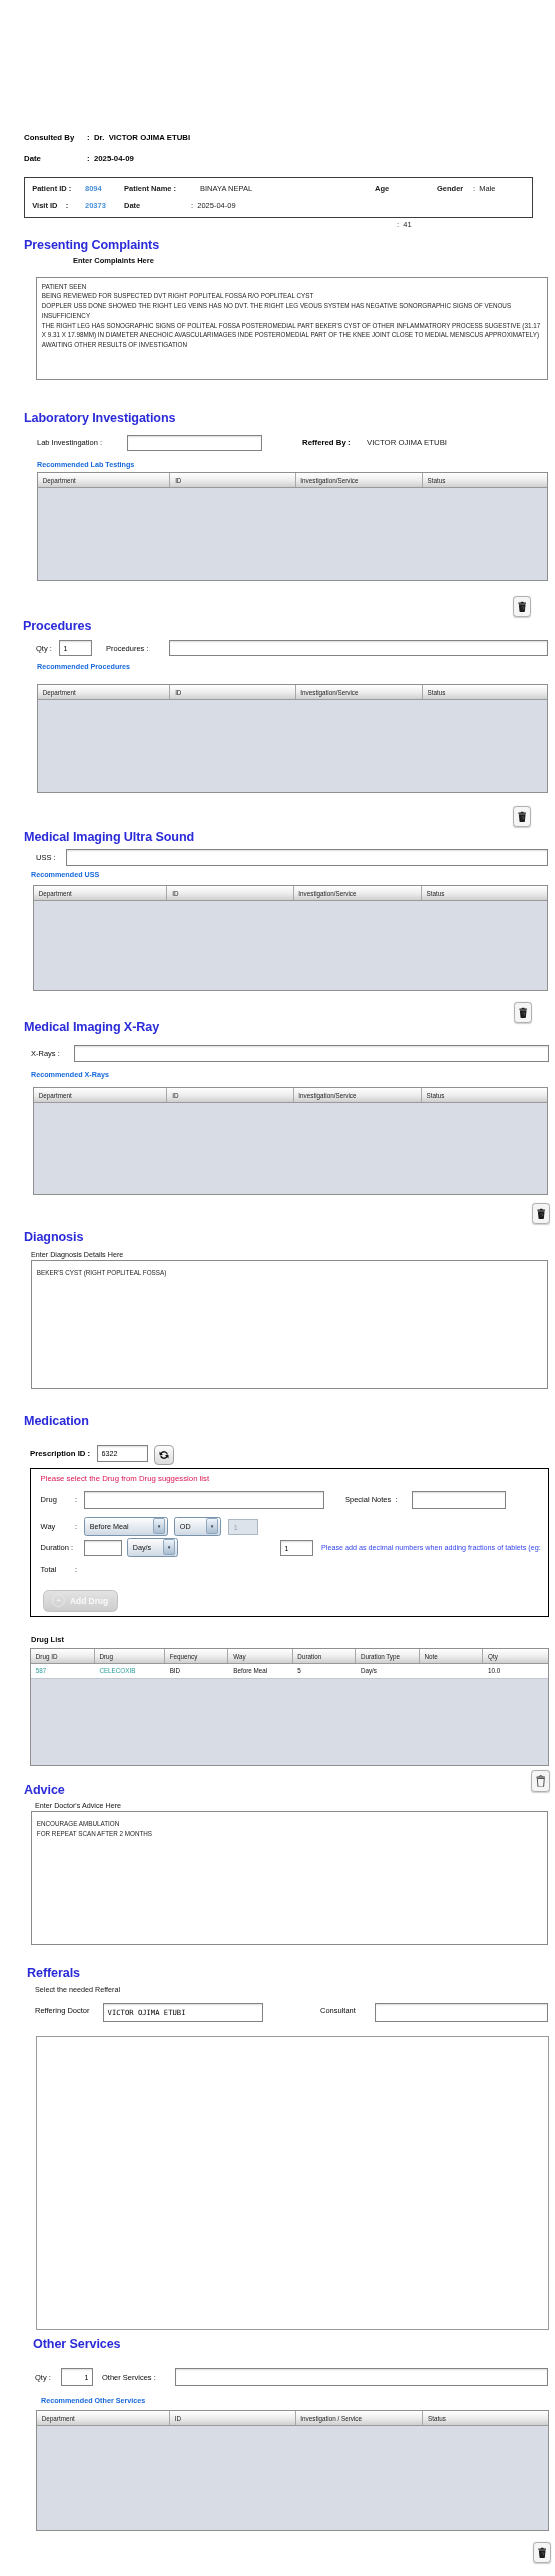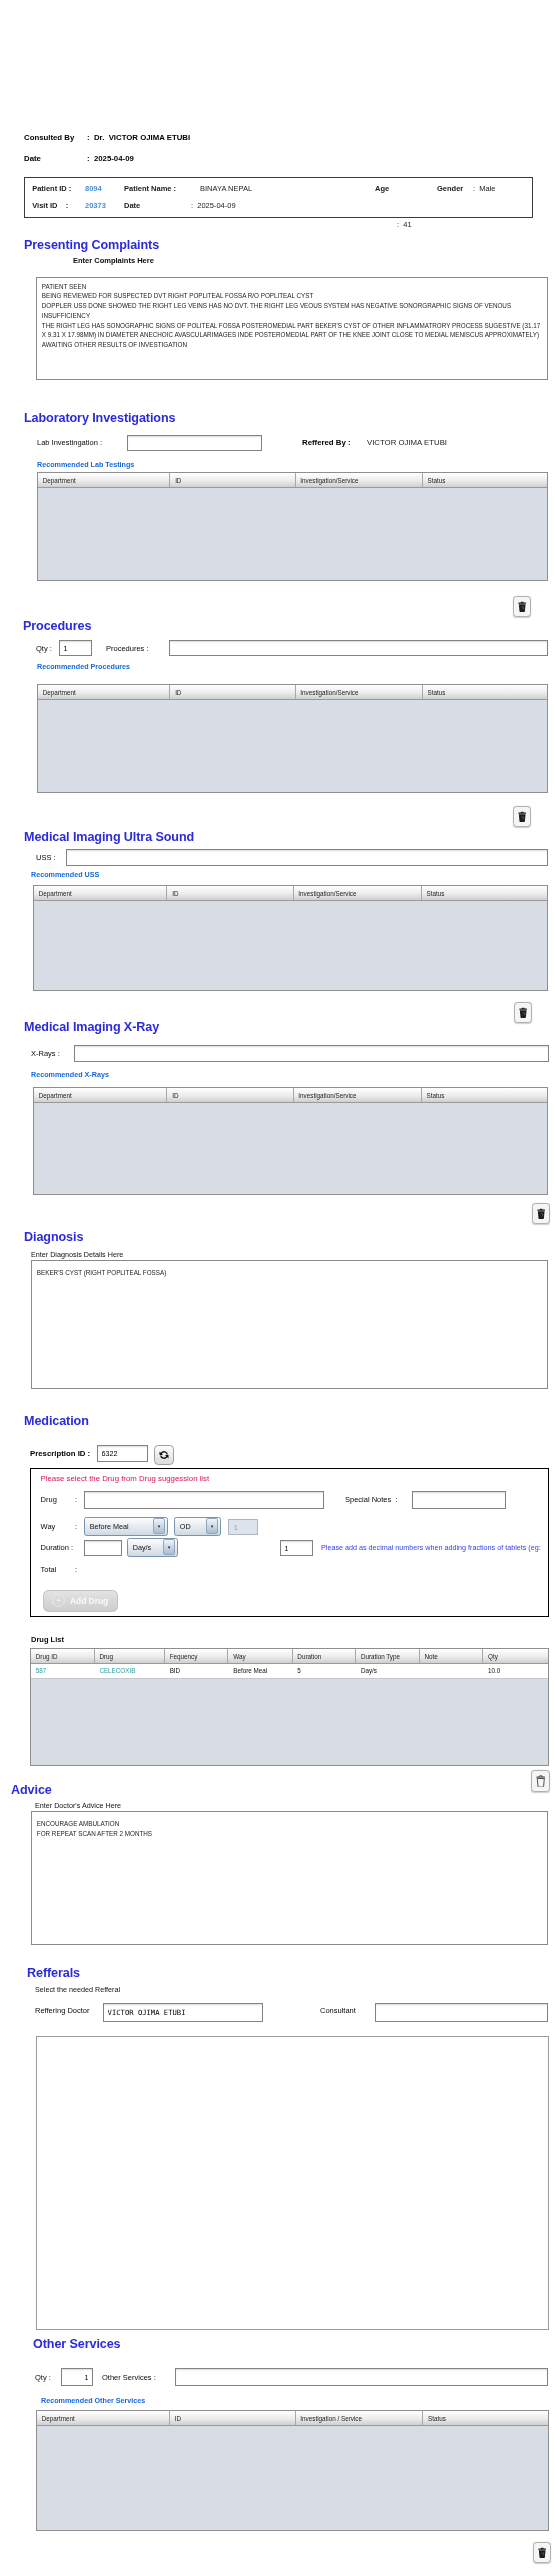--- a/index.html
+++ b/index.html
@@ -268,21 +268,21 @@
   </div>
 
   <div class="abs icon-btn" style="left:531px;top:1770px;width:16.7px;height:20.3px;">
     <svg width="9.6" height="12.6" viewBox="0 0 15 19">
         <path d="M2 5h11l-1.1 12.4a1.3 1.3 0 0 1-1.3 1.1H4.4a1.3 1.3 0 0 1-1.3-1.1L2 5z" fill="none" stroke="#333" stroke-width="1.3"></path>
         <rect x="1" y="2.4" width="13" height="1.8" rx="0.9" fill="none" stroke="#333" stroke-width="1.1"></rect>
         <path d="M5.5 2.4V1.4a.8.8 0 0 1 .8-.8h2.4a.8.8 0 0 1 .8.8v1" fill="none" stroke="#333" stroke-width="1.1"></path>
       </svg>
   </div>
 
-  <div class="abs sec-title" style="left:11px;top:1783px;">Advice</div>
+  <div class="abs sec-title" style="left:24px;top:1783px;">Advice</div>
   <div class="abs sub-label" style="left:35px;top:1801px;">Enter Doctor's Advice Here</div>
   <div class="abs txtarea" style="left:31px;top:1811px;width:517px;height:134px;padding-top:7.2px;">ENCOURAGE AMBULATION
 FOR REPEAT SCAN AFTER 2 MONTHS</div>
 
   <div class="abs sec-title" style="left:27px;top:1966px;">Refferals</div>
   <div class="abs sub-label" style="left:35px;top:1985px;">Select the needed Refferal</div>
   <div class="abs form-label" style="left:35px;top:2006px;">Reffering Doctor</div>
   <input class="abs fld" style="left: 103px; top: 2003px; width: 160px; height: 18.5px; font-family: &quot;DejaVu Sans Mono&quot;, monospace; font-size: 7.2px;" value="VICTOR OJIMA ETUBI">
   <div class="abs form-label" style="left:320px;top:2006px;">Consultant</div>
   <input class="abs fld" style="left: 375px; top: 2003px; width: 173px; height: 18.5px;" value="">

